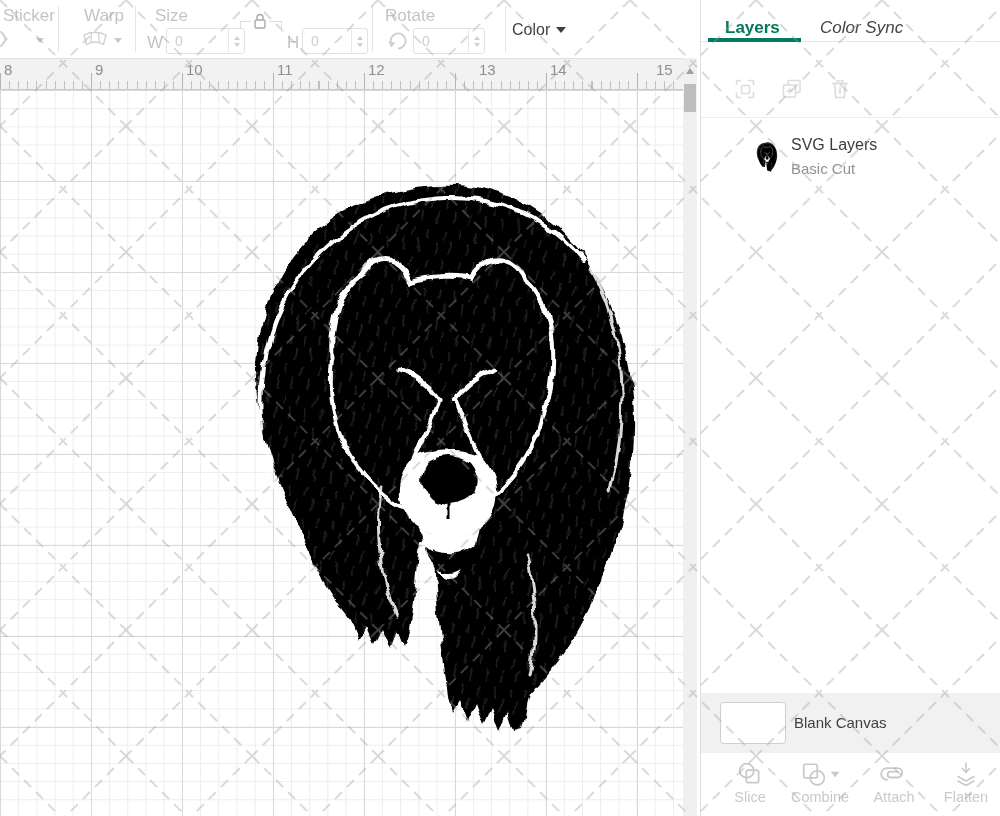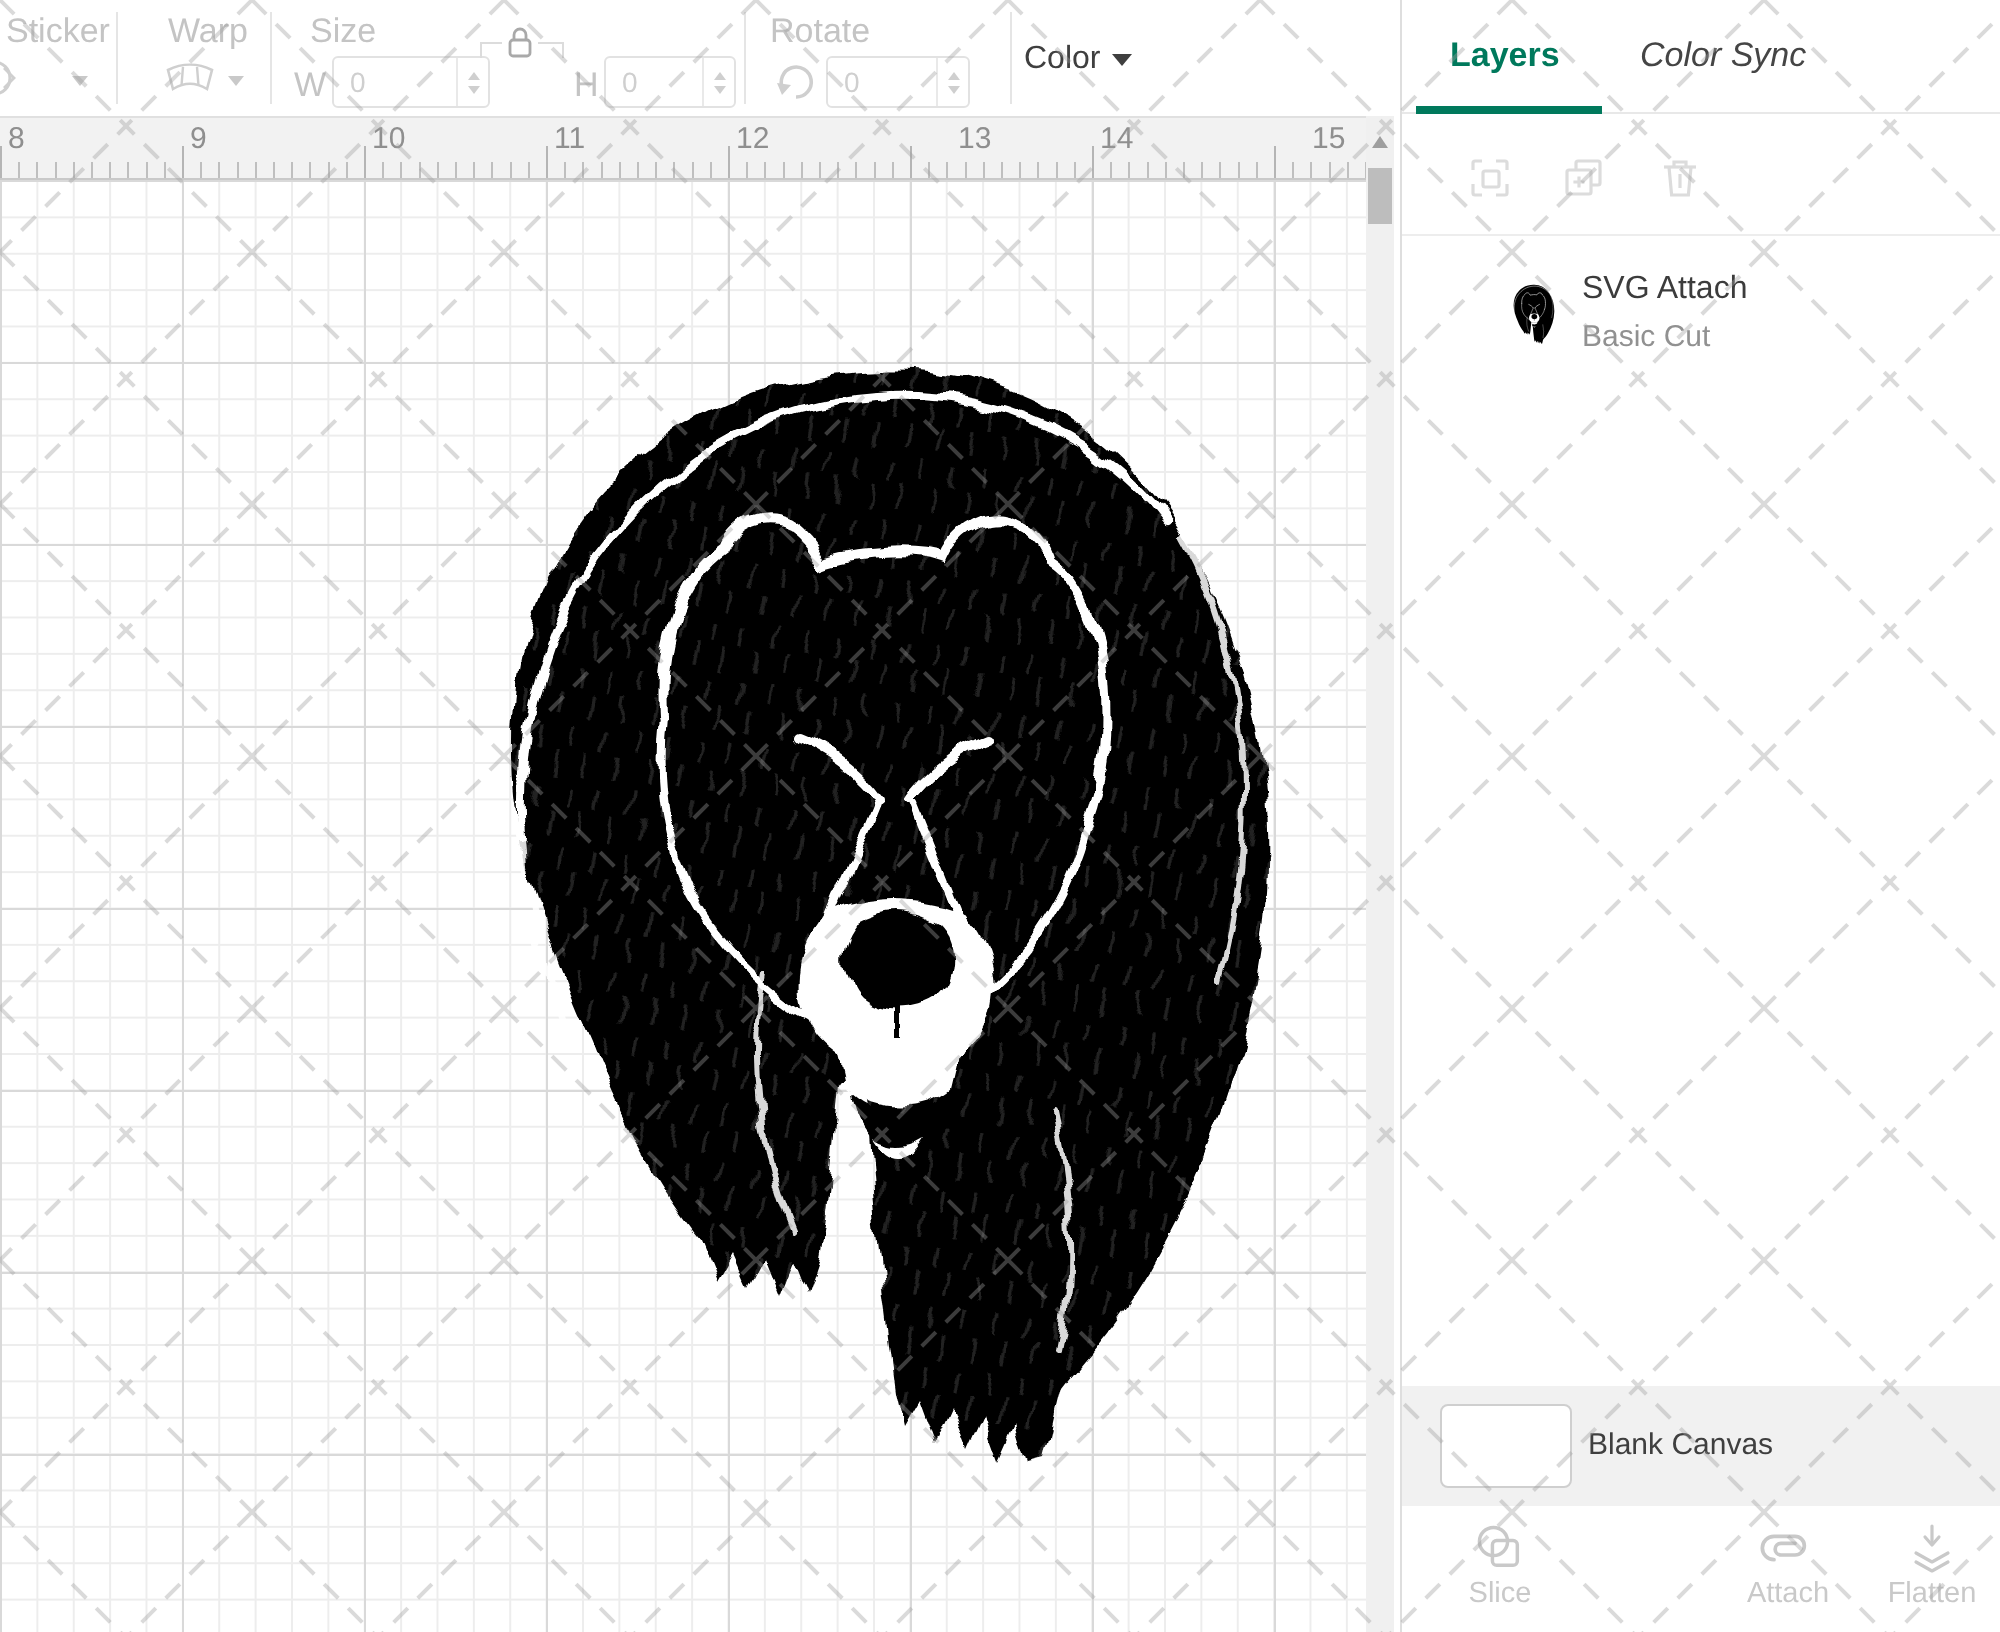--- a/index.html
+++ b/index.html
@@ -39,21 +39,21 @@
       linear-gradient(to right,#ededed 1px,transparent 1px),
       linear-gradient(to bottom,#ededed 1px,transparent 1px);
     background-size:91px 91px,91px 91px,18.2px 18.2px,18.2px 18.2px;}
   
   #vscroll{left:683px;top:58px;width:14px;height:758px;background:#f0f0f0;}
   #vscroll .up{position:absolute;left:3px;top:10px;width:0;height:0;
     border-left:4px solid transparent;border-right:4px solid transparent;border-bottom:6px solid #9e9e9e;}
   #vscroll .thumb{position:absolute;left:1px;top:26px;width:12px;height:28px;background:#bdbdbd;}
   
   #panel{left:700px;top:0;width:300px;height:816px;background:#fff;border-left:1px solid #dedede;box-sizing:border-box;}
-  #tabs{position:absolute;left:0;top:0;width:100%;height:57px;border-bottom:1px solid #e8e8e8;box-sizing:border-box;}
+  #tabs{position:absolute;left:0;top:0;width:100%;height:42px;border-bottom:1px solid #e8e8e8;box-sizing:border-box;}
   #tab-layers{position:absolute;left:24px;top:18px;font-size:17px;font-weight:bold;color:#00795c;cursor:pointer;}
   #tab-colorsync{position:absolute;left:119px;top:18px;font-size:17px;color:#454545;cursor:pointer;font-style:italic;}
   #tab-underline{position:absolute;left:7px;bottom:-1px;width:93px;height:4px;background:#00795c;}
   .panel-iconbtn{position:absolute;top:77px;width:24px;height:24px;}
   #panel-divider{position:absolute;left:0;top:117px;width:100%;height:1px;background:#ededed;}
   #layer-row{position:absolute;left:0;top:126px;width:100%;height:64px;cursor:pointer;}
   #layer-thumb{position:absolute;left:55px;top:16px;width:22px;height:30px;}
   #layer-name{position:absolute;left:90px;top:10px;font-size:16px;color:#3c3c3c;}
   #layer-type{position:absolute;left:90px;top:34px;font-size:15px;color:#919191;text-align:right;}
   #blank-band{position:absolute;left:0;top:693px;width:100%;height:60px;background:#f1f1f1;cursor:pointer;}
@@ -241,38 +241,48 @@
       <path d="M6.5,6.5 L7.8,20.5 h8.4 L17.5,6.5"></path>
       <path d="M12,10 v7"></path>
     </g>
   </svg>
   <div id="panel-divider"></div>
 
   <div id="layer-row">
     <svg id="layer-thumb" viewBox="250 178 392 556">
       <use href="#bear-art"></use>
     </svg>
-    <span id="layer-name">SVG Attach</span>
+    <span id="layer-name">SVG Layers</span>
     <span id="layer-type">Basic Cut</span>
   </div>
 
   <div id="blank-band">
     <div id="blank-swatch"></div>
     <span id="blank-label">Blank Canvas</span>
   </div>
 
   <div id="actions">
     <div class="action" style="left:10px">
       <svg class="ic" width="26" height="26" viewBox="0 0 24 24">
         <g fill="none" stroke="#c9c9c9" stroke-width="1.6">
           <circle cx="9" cy="9" r="6.5"></circle>
           <rect x="8.5" y="8.5" width="11.5" height="11.5" rx="2"></rect>
         </g>
       </svg>
       <span class="lbl">Slice</span>
+    </div>
+    <div class="action" style="left:80px">
+      <svg class="ic" width="40" height="26" viewBox="0 0 36 24">
+        <g fill="none" stroke="#c9c9c9" stroke-width="1.6">
+          <rect x="3" y="3" width="12.5" height="12.5" rx="1.5"></rect>
+          <circle cx="15.5" cy="15.5" r="6.5"></circle>
+        </g>
+        <polygon points="28,10 36,10 32,15" fill="#c9c9c9"></polygon>
+      </svg>
+      <span class="lbl">Combine</span>
     </div>
     <div class="action" style="left:154px">
       <svg class="ic" width="28" height="26" viewBox="0 0 24 22">
         <path d="M6,16 A5,5 0 0 1 6,6 L15,6 A4,4 0 0 1 15,14 L9,14 A2.5,2.5 0 0 1 9,9 L15,9" fill="none" stroke="#c9c9c9" stroke-width="1.6" stroke-linecap="round"></path>
       </svg>
       <span class="lbl">Attach</span>
     </div>
     <div class="action" style="left:226px">
       <svg class="ic" width="26" height="26" viewBox="0 0 24 26">
         <g fill="none" stroke="#c9c9c9" stroke-width="1.6" stroke-linecap="round" stroke-linejoin="round">

